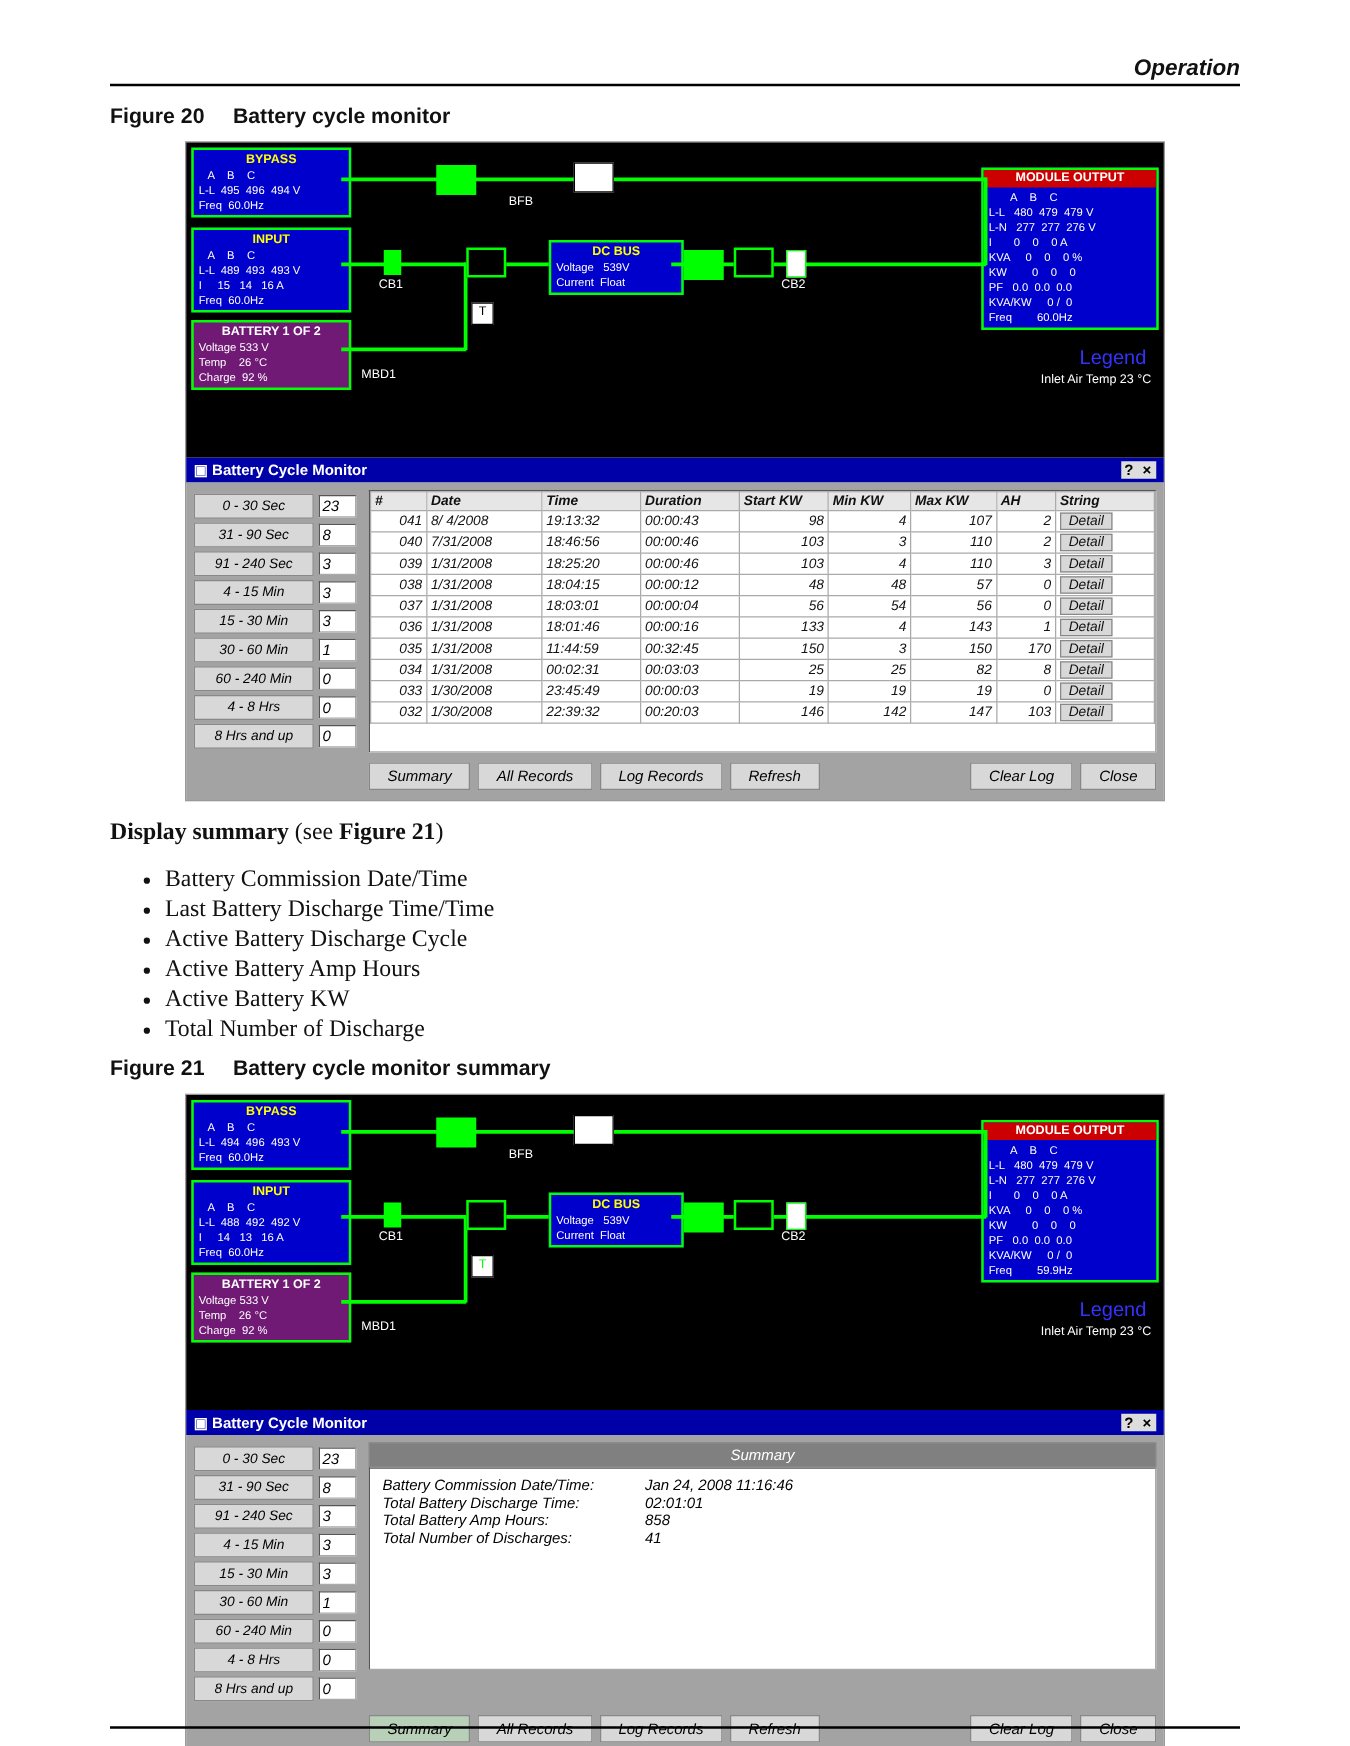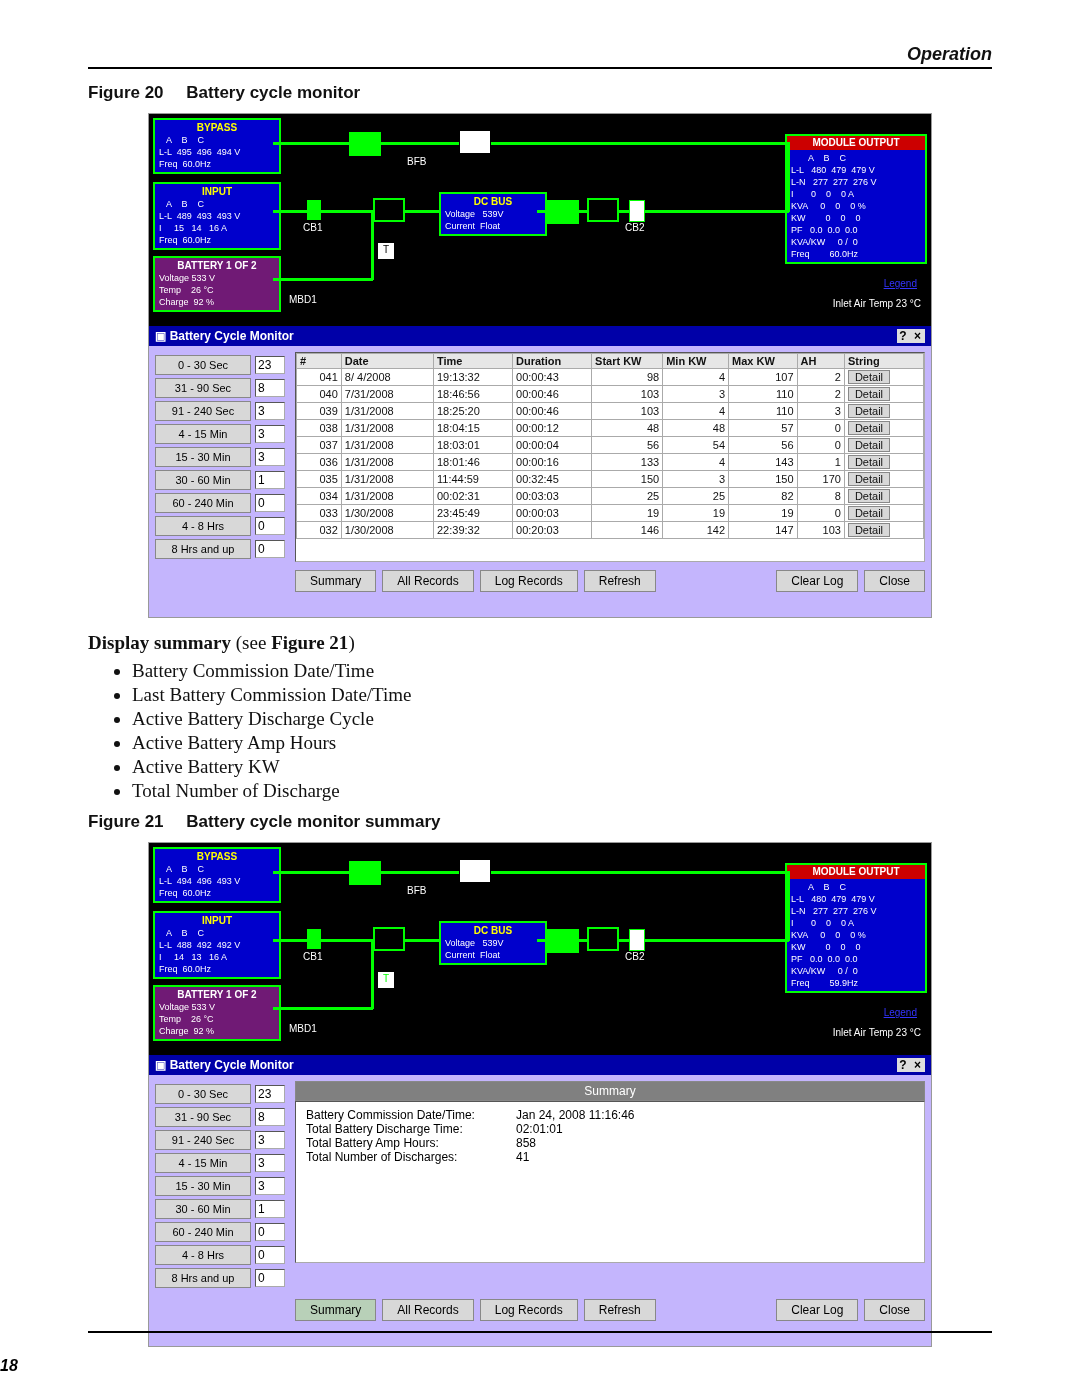--- a/index.html
+++ b/index.html
@@ -4,44 +4,44 @@
 <style>
   html,body{margin:0;padding:0;background:#fff;color:#000;font-family:"Times New Roman",serif;}
   .page{width:1080px;min-height:1397px;margin:0 auto;box-sizing:border-box;padding:44px 88px 40px 88px;position:relative;}
   .hdr-operation{text-align:right;font-style:italic;font-weight:bold;font-family:Arial,Helvetica,sans-serif;font-size:18px;color:#111;}
   .rule{border:0;border-top:2px solid #000;margin:2px 0 14px 0;}
   .fig-cap{font-family:Arial,Helvetica,sans-serif;font-size:17px;font-weight:bold;color:#111;margin:6px 0 10px 0;}
   .fig-cap .cap-t{margin-left:18px;}
   .body-text{font-size:19px;color:#111;margin:14px 0 6px 0;}
   .body-text strong{font-weight:bold;}
   .body-text .paren{font-family:"Times New Roman",serif;}
-  ul.bul{margin:6px 0 10px 44px;padding:0;font-size:19px;color:#111;}
+  ul.bul{margin:16px 0 10px 44px;padding:0;font-size:19px;color:#111;}
   ul.bul li{margin:2px 0;}
 
   .shot{width:784px;margin:0 auto 4px auto;background:#e8e8e8;border:1px solid #999;box-sizing:border-box;font-family:Arial,Helvetica,sans-serif;}
-  .mimic{background:#000;color:#0f0;position:relative;height:212px;}
+  .mimic{background:#000;color:#0f0;position:relative;height:252px;}
   .mimic .blk{position:absolute;font-size:10px;line-height:12px;}
   .box-b{border:2px solid #0f0;background:#0000cc;color:#fff;padding:2px 4px;}
   .box-b .ttl{color:#ff0;font-weight:bold;text-align:center;font-size:10px;}
   .box-b .row{white-space:pre;color:#fff;font-size:9px;}
   .box-bat{border:2px solid #0f0;background:#701a75;color:#fff;padding:2px 4px;}
   .box-bat .ttl{color:#fff;font-weight:bold;text-align:center;font-size:10px;}
   .box-bat .row{white-space:pre;color:#fff;font-size:9px;}
   .hline{position:absolute;height:3px;background:#0f0;}
   .vline{position:absolute;width:3px;background:#0f0;}
   .dev{position:absolute;width:32px;height:24px;background:#0f0;}
   .dev2{position:absolute;width:32px;height:24px;background:#000;border:2px solid #0f0;box-sizing:border-box;}
   .dev3{position:absolute;width:30px;height:22px;background:#fff;border:1px solid #000;}
   .lbl{position:absolute;color:#fff;font-size:10px;}
-  .legend{position:absolute;color:#33f;font-size:10px;text-decoration:underline;}
+  .legend{position:absolute;color:#33f;font-size:16px;}
   .inlet{position:absolute;color:#fff;font-size:10px;}
 
   .bcm-bar{background:#0000a8;color:#fff;font-size:12px;font-weight:bold;padding:3px 6px;display:flex;align-items:center;justify-content:space-between;}
   .bcm-bar .winicons{background:#ddd;color:#000;padding:0 2px;font-size:12px;letter-spacing:2px;font-family:Verdana,Geneva,sans-serif;}
-  .bcm-body{background:#c4b5fd;padding:6px 6px 23px 6px;}
+  .bcm-body{background:#a3a3a3;padding:6px 6px 6px 6px;font-style:italic;}
   .bcm-grid{display:flex;gap:10px;}
   .binleft{width:130px;}
   .binrow{display:flex;align-items:center;margin:3px 0;}
   .binbtn{flex:1;border:1px solid #888;background:#d8d8d8;font-size:11px;text-align:center;padding:3px 0;}
   .binval{width:24px;border:1px inset #aaa;background:#fff;font-size:12px;padding:1px 2px;margin-left:4px;}
   .tblwrap{flex:1;background:#fff;border:1px inset #aaa;font-size:12px;color:#111;}
   table.rec{border-collapse:collapse;width:100%;table-layout:fixed;}
   table.rec th,table.rec td{border:1px solid #aaa;padding:1px 3px;font-size:11px;white-space:nowrap;overflow:hidden;}
   table.rec th{background:#e6e6e6;text-align:left;}
   table.rec td.r{text-align:right;}
@@ -335,21 +335,21 @@
         <div class="wbtn">Close</div>
       </div>
     </div>
   </div>
 
   <div class="body-text">
     <strong>Display summary</strong><span class="paren"> (see </span><strong>Figure 21</strong><span class="paren">)</span>
   </div>
   <ul class="bul" id="bulletlist">
       <li>Battery Commission Date/Time</li>
-      <li>Last Battery Commission Date/Time</li>
+      <li>Last Battery Discharge Time/Time</li>
       <li>Active Battery Discharge Cycle</li>
       <li>Active Battery Amp Hours</li>
       <li>Active Battery KW</li>
       <li>Total Number of Discharge</li>
     </ul>
 
   <div class="fig-cap">
     <span>Figure 21</span>
     <span class="cap-t">Battery cycle monitor summary</span>
   </div>

